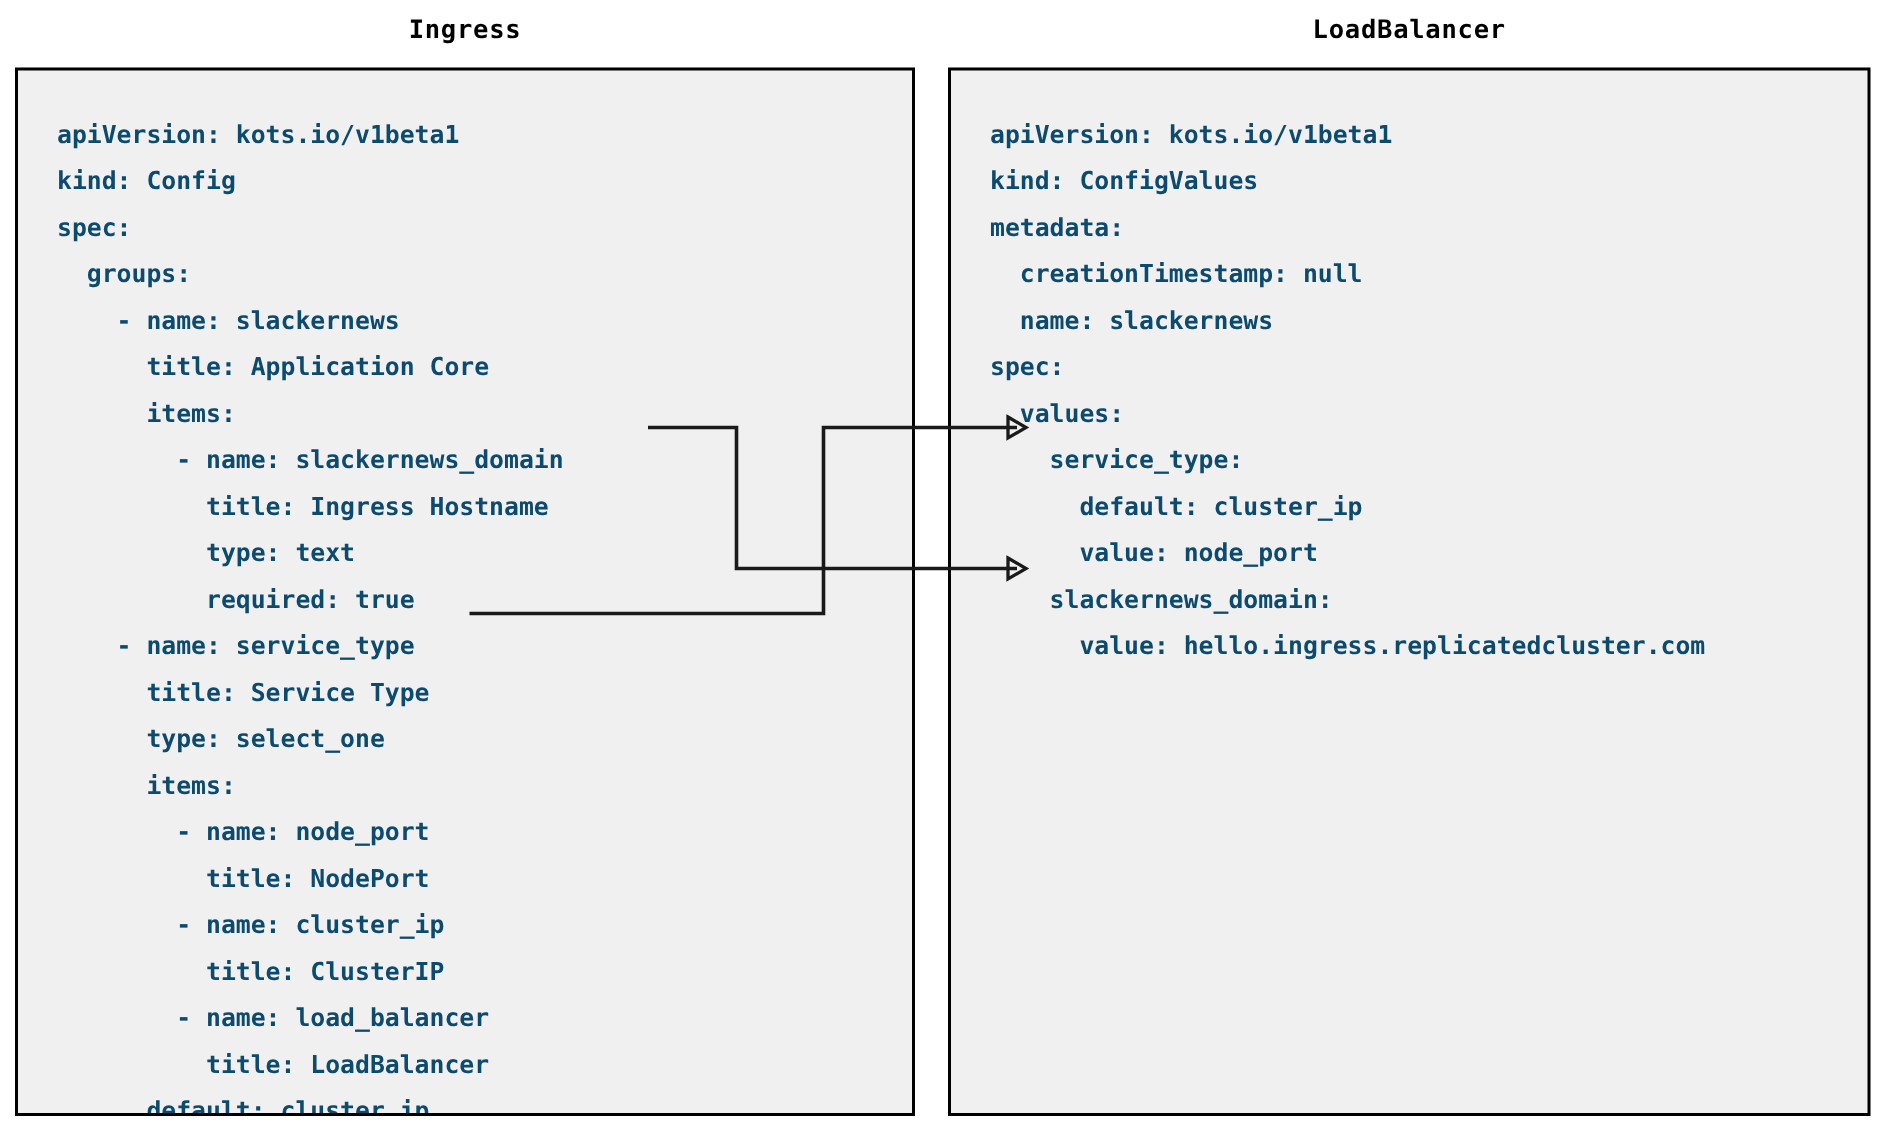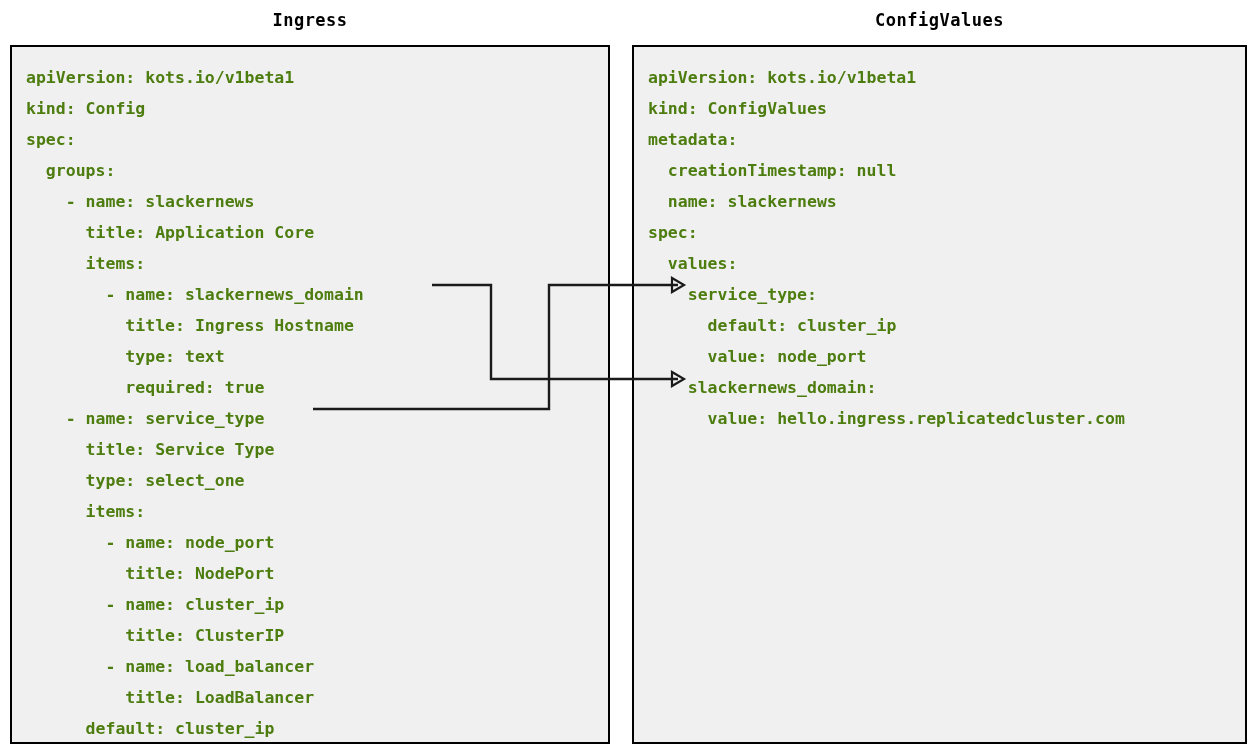--- a/index.html
+++ b/index.html
@@ -36,27 +36,27 @@
     border: 2px solid #000000;
     box-sizing: border-box;
     overflow: hidden;
   }
   #panel-config  { left: 10px;  top: 45px; width: 600px; height: 699px; }
   #panel-values  { left: 632px; top: 45px; width: 615px; height: 699px; }
 
   .yaml {
     position: absolute;
     left: 0; top: 0;
-    margin: 2px;
+    margin: 14px;
     padding: 13px 0 0 12px;
     font-family: "DejaVu Sans Mono", "Liberation Mono", monospace;
     font-weight: bold;
     font-size: 16.5px;
     line-height: 31px;
-    color: #4d7c0f;
+    color: #0c4a6e;
     white-space: pre;
     letter-spacing: 0px;
   }
 
   
   #connectors {
     position: absolute;
     left: 0; top: 0;
     width: 1258px;
     height: 756px;
@@ -100,21 +100,21 @@
       items:
         - name: node_port
           title: NodePort
         - name: cluster_ip
           title: ClusterIP
         - name: load_balancer
           title: LoadBalancer
       default: cluster_ip</pre>
 </div>
 
-<div id="title-values" class="panel-title">ConfigValues</div>
+<div id="title-values" class="panel-title">LoadBalancer</div>
 
 <div id="panel-values" class="panel">
   <pre class="yaml">apiVersion: kots.io/v1beta1
 kind: ConfigValues
 metadata:
   creationTimestamp: null
   name: slackernews
 spec:
   values:
     service_type:

